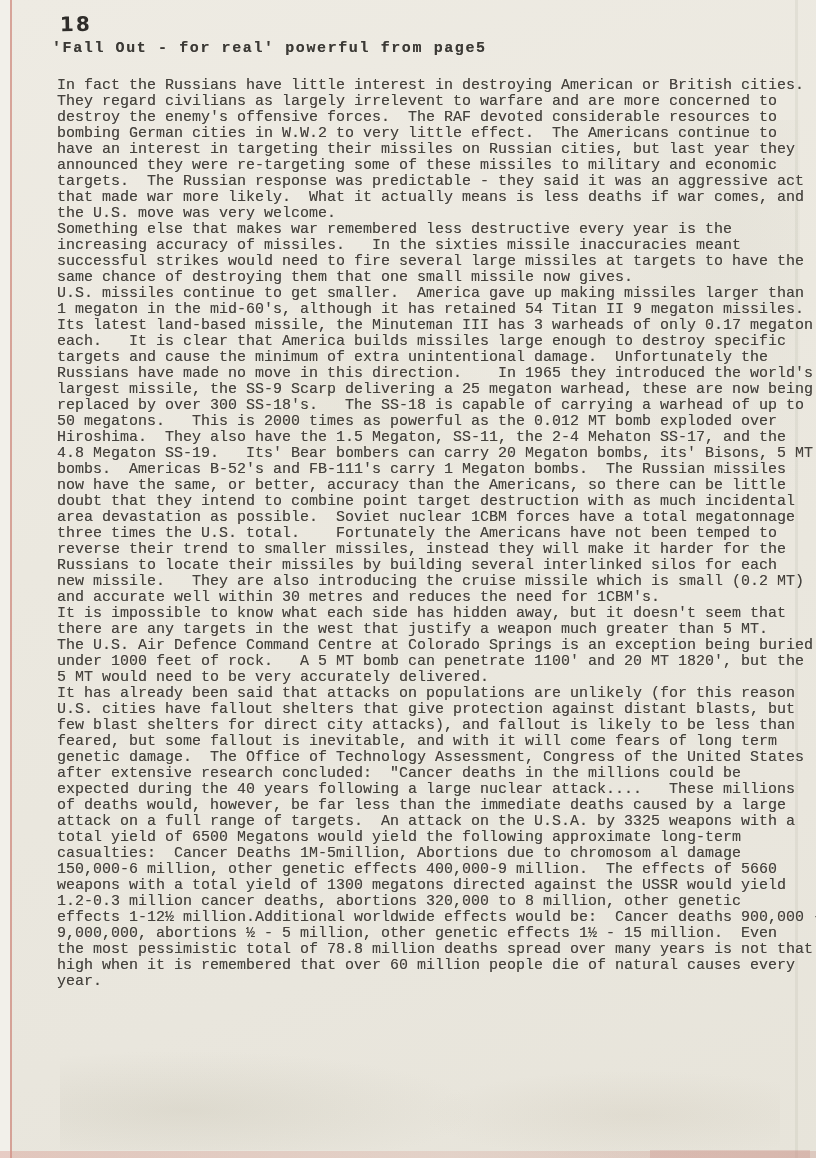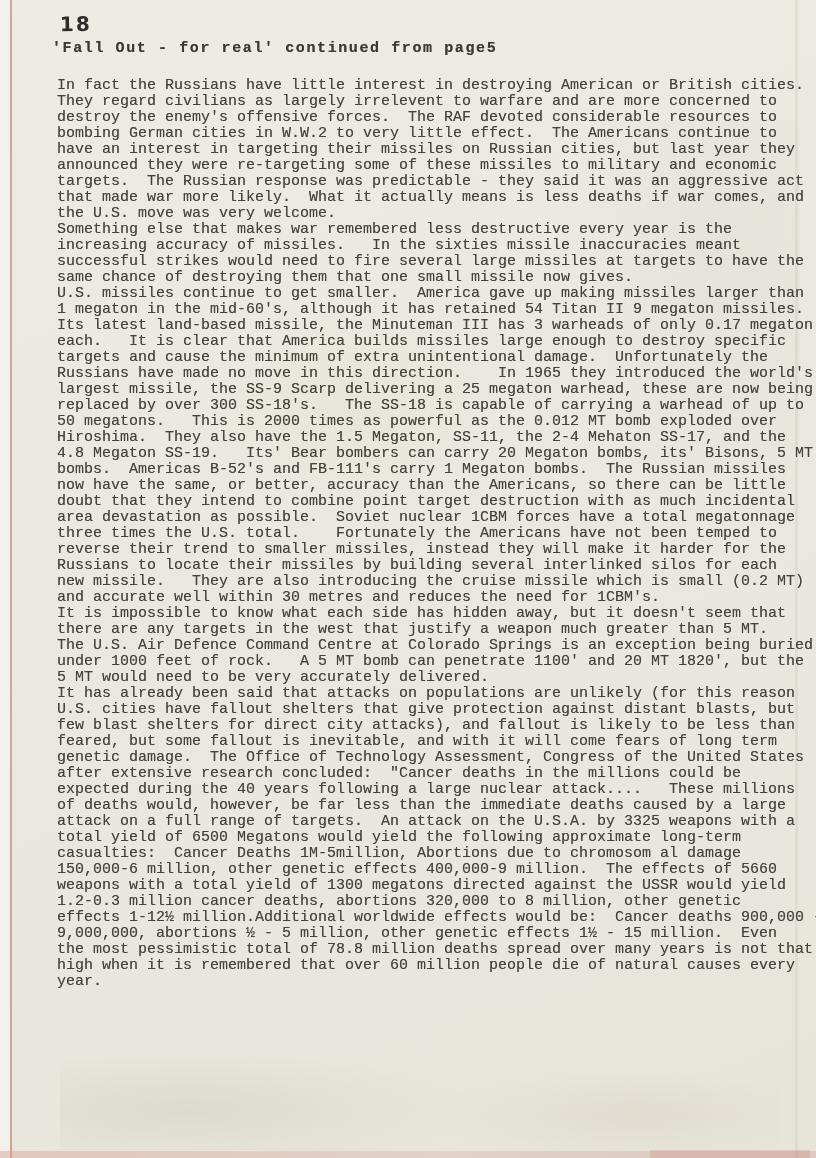--- a/index.html
+++ b/index.html
@@ -79,21 +79,21 @@
   <div class="red-rule"></div>
   <div class="right-bleed"></div>
 
   <div class="ghost g3"></div>
   <div class="ghost g4"></div>
   <div class="ghost g1"></div>
   <div class="ghost g2"></div>
   <div class="ghost g5"></div>
 
   <div class="pageno">18</div>
-  <h1 class="heading">'Fall Out - for real' continued from page5</h1>
+  <h1 class="heading">'Fall Out - for real' powerful from page5</h1>
 
   <div class="body-col">
     <div class="para">In fact the Russians have little interest in destroying American or British cities.
 They regard civilians as largely irrelevent to warfare and are more concerned to
 destroy the enemy's offensive forces.  The RAF devoted considerable resources to
 bombing German cities in W.W.2 to very little effect.  The Americans continue to
 have an interest in targeting their missiles on Russian cities, but last year they
 announced they were re-targeting some of these missiles to military and economic
 targets.  The Russian response was predictable - they said it was an aggressive act
 that made war more likely.  What it actually means is less deaths if war comes, and

